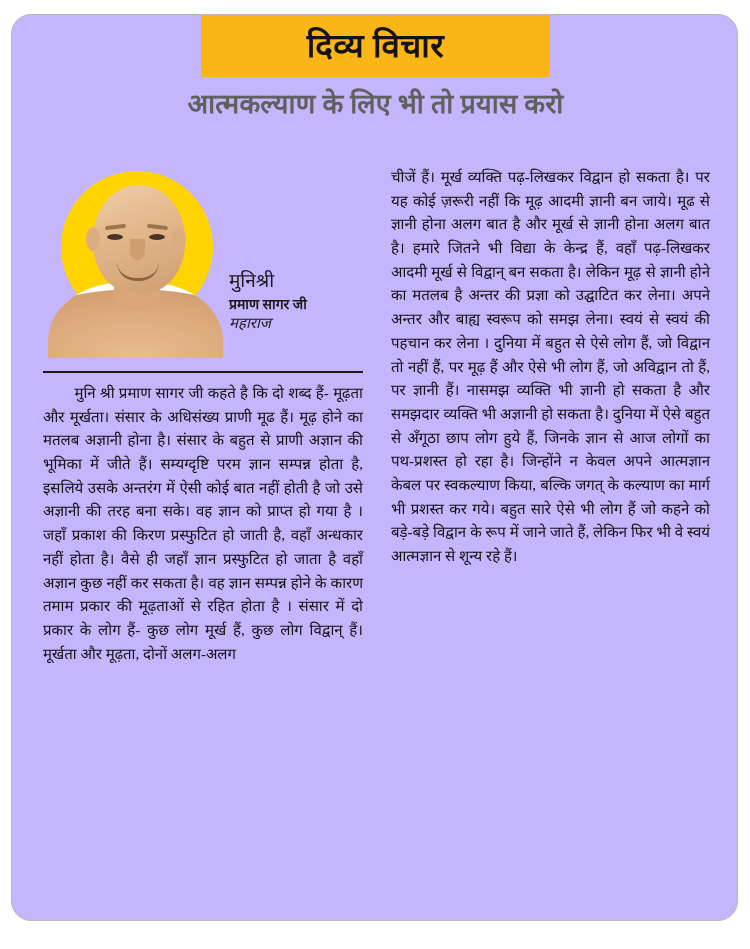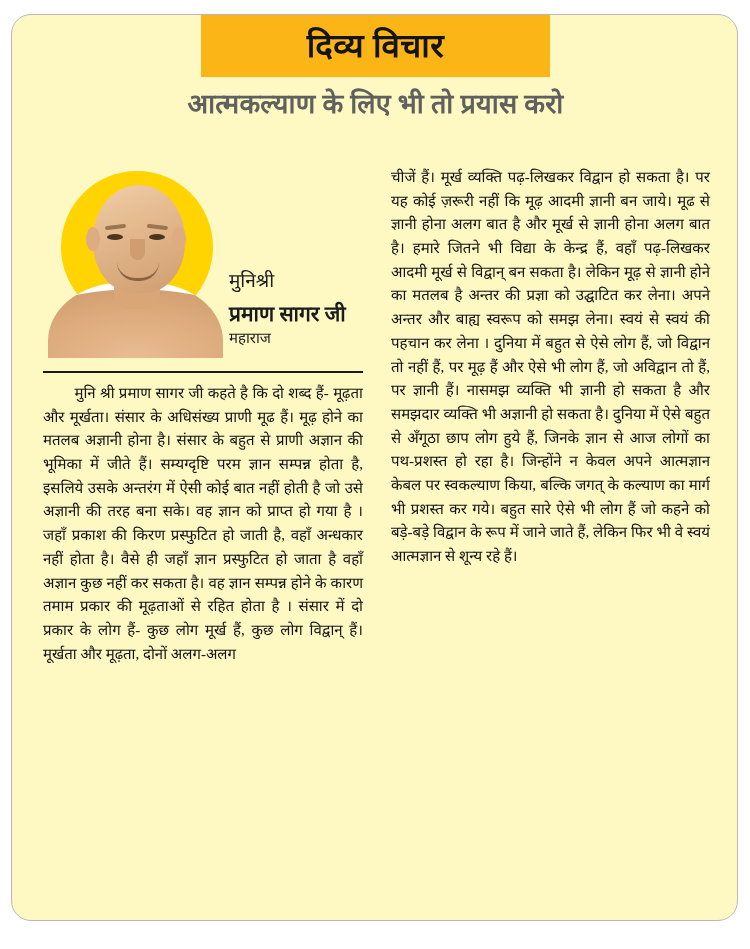--- a/index.html
+++ b/index.html
@@ -25,21 +25,21 @@
   
   .card {
     position: absolute;
     left: 11px;
     top: 14px;
     width: 727px;
     height: 907px;
     box-sizing: border-box;
     border: 1.5px solid #b9b9bb;
     border-radius: 20px;
-    background: #fef9c3;
+    background: #c4b5fd;
     overflow: hidden;
   }
 
   
   .banner-wrap {
     position: absolute;
     left: 0;
     top: 0;
     width: 727px;
     height: 62px;
@@ -202,28 +202,29 @@
     top: 104px;
     width: 134px;
     color: #1b1b1b;
     line-height: 1.22;
   }
   .cap-l1 {
     font-size: 19px;
     font-weight: 400;
   }
   .cap-l2 {
-    font-size: 21px;
+    font-size: 14px;
     font-weight: 700;
-    margin-top: 10px;
+    margin-top: 4px;
   }
   .cap-l3 {
     font-size: 15px;
     font-weight: 400;
     margin-top: 1px;
+    font-style: italic;
   }
 
   .rule {
     width: 320px;
     height: 0;
     border-top: 2.5px solid #1a1a1a;
     margin: 6px 0 9px 0;
   }
 
   .body-text {

